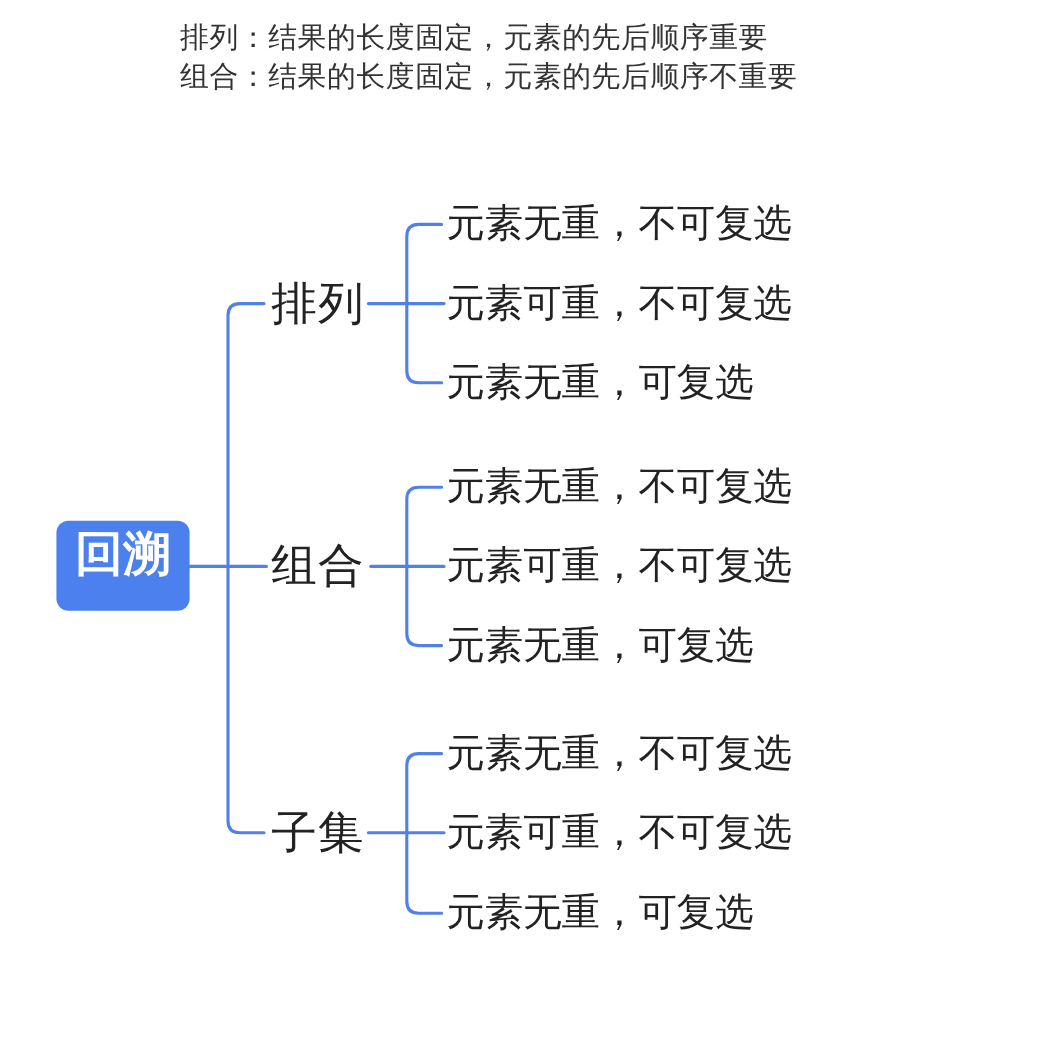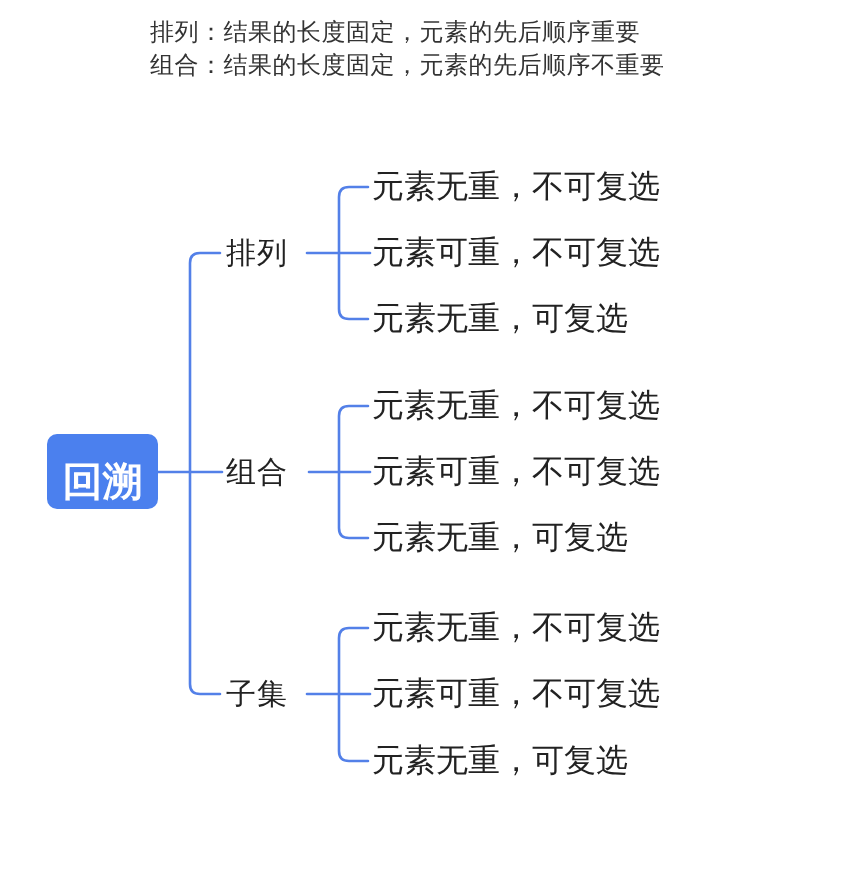--- a/index.html
+++ b/index.html
@@ -41,34 +41,34 @@
   }
 
   
   .root-node {
     position: absolute;
     left: 47px; top: 434px;
     width: 111px; height: 75px;
     background: var(--node-bg, #4B80EE);
     border-radius: 10px;
     display: flex;
-    align-items: flex-end;
+    align-items: flex-start;
     justify-content: center;
     color: var(--node-text, #ffffff);
     font-size: 40px;
     font-weight: 600;
     white-space: nowrap;
   }
 
   
   .branch-label {
     position: absolute;
     left: 226px;
     transform: translateY(-50%);
-    font-size: 30px;
+    font-size: 38px;
     color: var(--text, #222222);
     white-space: nowrap;
     letter-spacing: 1px;
   }
   .b0 { top: 253px; }
   .b1 { top: 472px; }
   .b2 { top: 694px; }
 
   
   .leaf-label {

